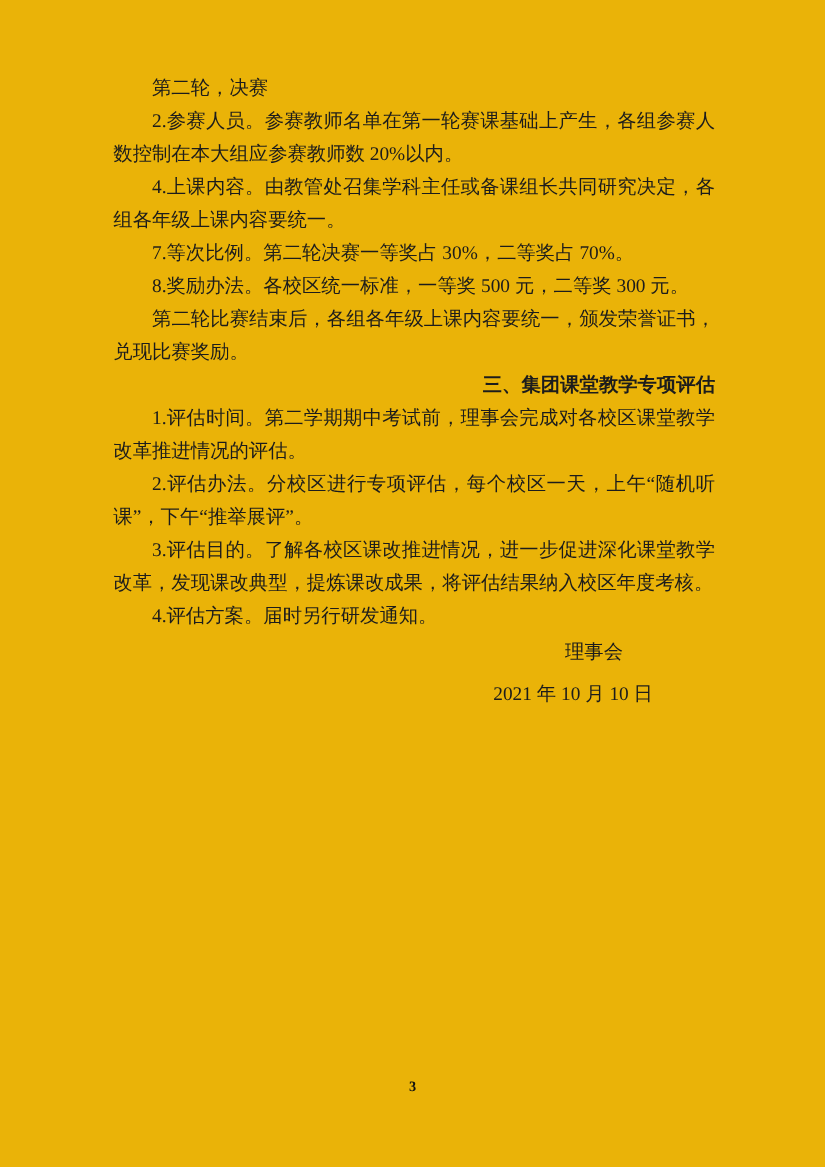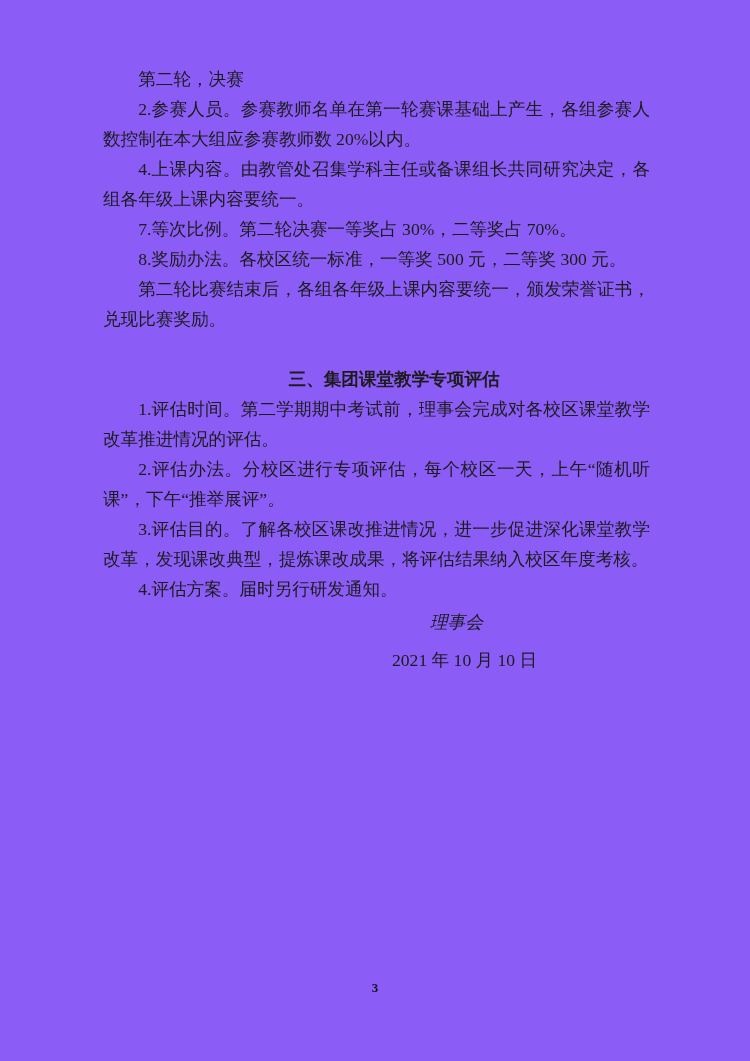--- a/index.html
+++ b/index.html
@@ -4,54 +4,52 @@
 <style>
   html, body {
     margin: 0;
     padding: 0;
     background: #ffffff;
   }
   .page {
     position: relative;
     width: 750px;
     height: 1061px;
-    background: #8b5cf6;
+    background: #eab308;
     overflow: hidden;
     font-family: "Liberation Serif", "DejaVu Serif", serif;
     color: #1c1c1c;
   }
   .content {
     position: absolute;
     left: 103px;
     top: 64px;
     width: 547px;
   }
   .para {
     font-size: 17.6px;
     line-height: 30px;
     text-align: justify;
     text-indent: 2em;
     margin: 0;
     word-break: break-all;
   }
   .para.heading {
     font-weight: bold;
-    margin-top: 30px;
-    text-align: center;
+    text-align: right;
   }
   .para.signature {
     text-indent: 0;
-    text-align: left;
+    text-align: center;
     padding-left: 327px;
     margin-top: 3px;
-    font-style: italic;
   }
   .para.date {
     text-indent: 0;
-    text-align: left;
+    text-align: center;
     padding-left: 289px;
     margin-top: 8px;
   }
   .page-number {
     position: absolute;
     left: 0;
     right: 0;
     top: 980px;
     text-align: center;
     font-size: 13px;

